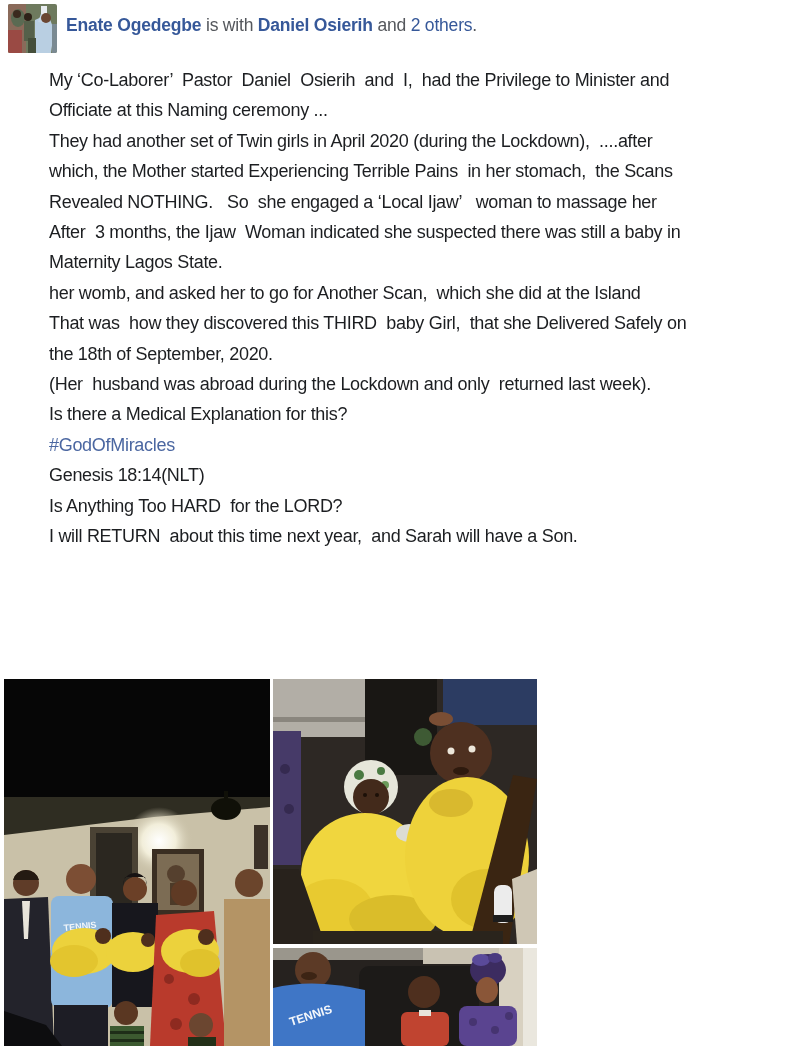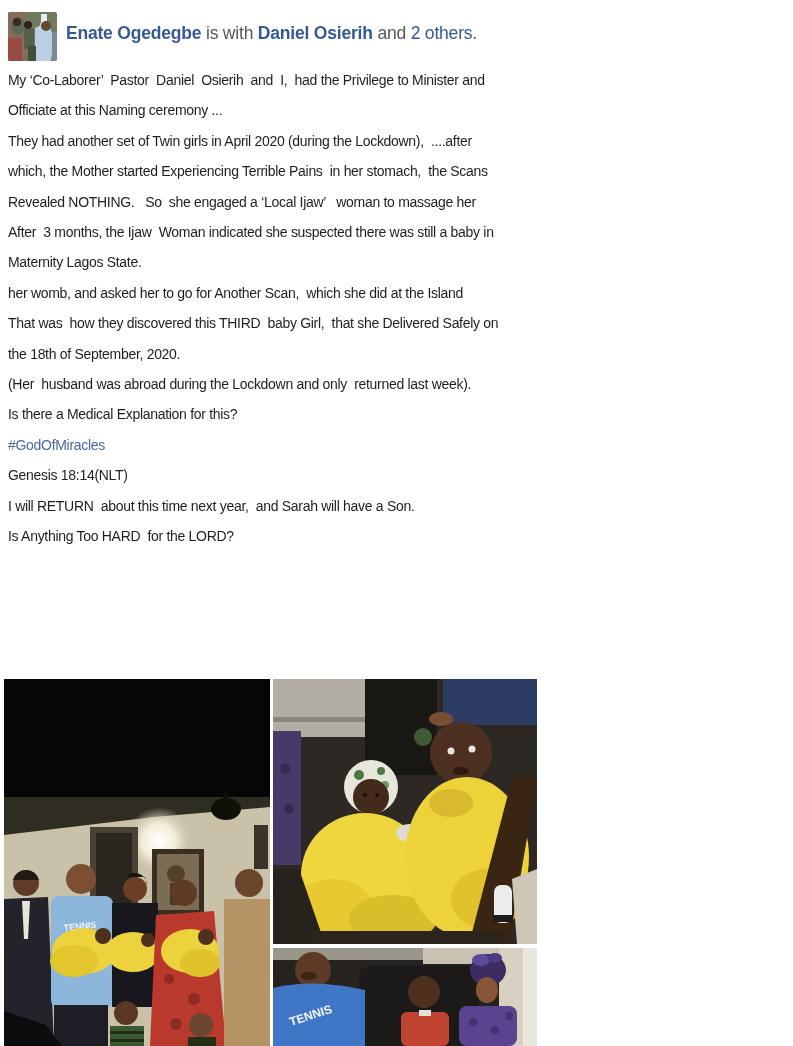--- a/index.html
+++ b/index.html
@@ -1,33 +1,33 @@
 <!DOCTYPE html>
 <html><head>
 <meta charset="utf-8">
 <style>
   * { margin:0; padding:0; box-sizing:border-box; }
   html,body { width:793px; height:1046px; background:#ffffff; overflow:hidden;
               font-family:"Liberation Sans","DejaVu Sans",sans-serif; }
   .page { position:relative; width:793px; height:1046px; background:#fff; }
 
   
-  .header { position:absolute; top:8px; left:0; width:793px; height:60px; }
+  .header { position:absolute; top:0; left:0; width:793px; height:60px; }
   .avatar { position:absolute; left:8px; top:4px; width:49px; height:49px;
             border-radius:2px; overflow:hidden; cursor:pointer; }
   .avatar svg { display:block; width:100%; height:100%; }
   .header-line { position:absolute; left:66px; top:15px; font-size:17.5px;
                  letter-spacing:-0.2px; color:#54575c; white-space:pre; }
   .name-link { color:#365899; font-weight:bold; cursor:pointer; }
   .others-link { color:#365899; cursor:pointer; }
 
   
   .post-text { position:absolute; left:8px; top:65px; width:781px; }
-  .line { font-size:14px; line-height:30.4px; letter-spacing:-0.3px;
-          color:#1c1e21; white-space:pre; }
+  .line { font-size:18px; line-height:30.4px; letter-spacing:-0.3px;
+          color:#1c1e21; white-space:pre;margin-left:41px; }
   .line.hashtag { color:#4b67a1; cursor:pointer; }
 
   
   .photos { position:absolute; left:4px; top:679px; width:533px; height:367px; }
   .photo { position:absolute; overflow:hidden; background:#111; cursor:pointer; }
   .photo svg { display:block; width:100%; height:100%; }
   .photo-left   { left:0;     top:0;     width:266px; height:367px; }
   .photo-top-r  { left:269px; top:0;     width:264px; height:265px; }
   .photo-bot-r  { left:269px; top:269px; width:264px; height:98px;  }
 </style>
@@ -65,22 +65,22 @@
     <div class="line">Revealed NOTHING.   So  she engaged a ‘Local Ijaw’   woman to massage her</div>
     <div class="line">After  3 months, the Ijaw  Woman indicated she suspected there was still a baby in</div>
     <div class="line">Maternity Lagos State.</div>
     <div class="line">her womb, and asked her to go for Another Scan,  which she did at the Island</div>
     <div class="line">That was  how they discovered this THIRD  baby Girl,  that she Delivered Safely on</div>
     <div class="line">the 18th of September, 2020.</div>
     <div class="line">(Her  husband was abroad during the Lockdown and only  returned last week).</div>
     <div class="line">Is there a Medical Explanation for this?</div>
     <div class="line hashtag">#GodOfMiracles</div>
     <div class="line">Genesis 18:14(NLT)</div>
+    <div class="line">Is Anything Too HARD  for the LORD?</div>
     <div class="line">I will RETURN  about this time next year,  and Sarah will have a Son.</div>
-    <div class="line">Is Anything Too HARD  for the LORD?</div>
   </div>
 
   <div class="photos">
 
     <div class="photo photo-left">
       <svg viewBox="0 0 266 367" preserveAspectRatio="none">
         <rect width="266" height="367" fill="#060606"></rect>
 
         <rect x="0" y="118" width="266" height="249" fill="#c9c1a8"></rect>
         <radialGradient id="glow" cx="0.5" cy="0.5" r="0.5">

